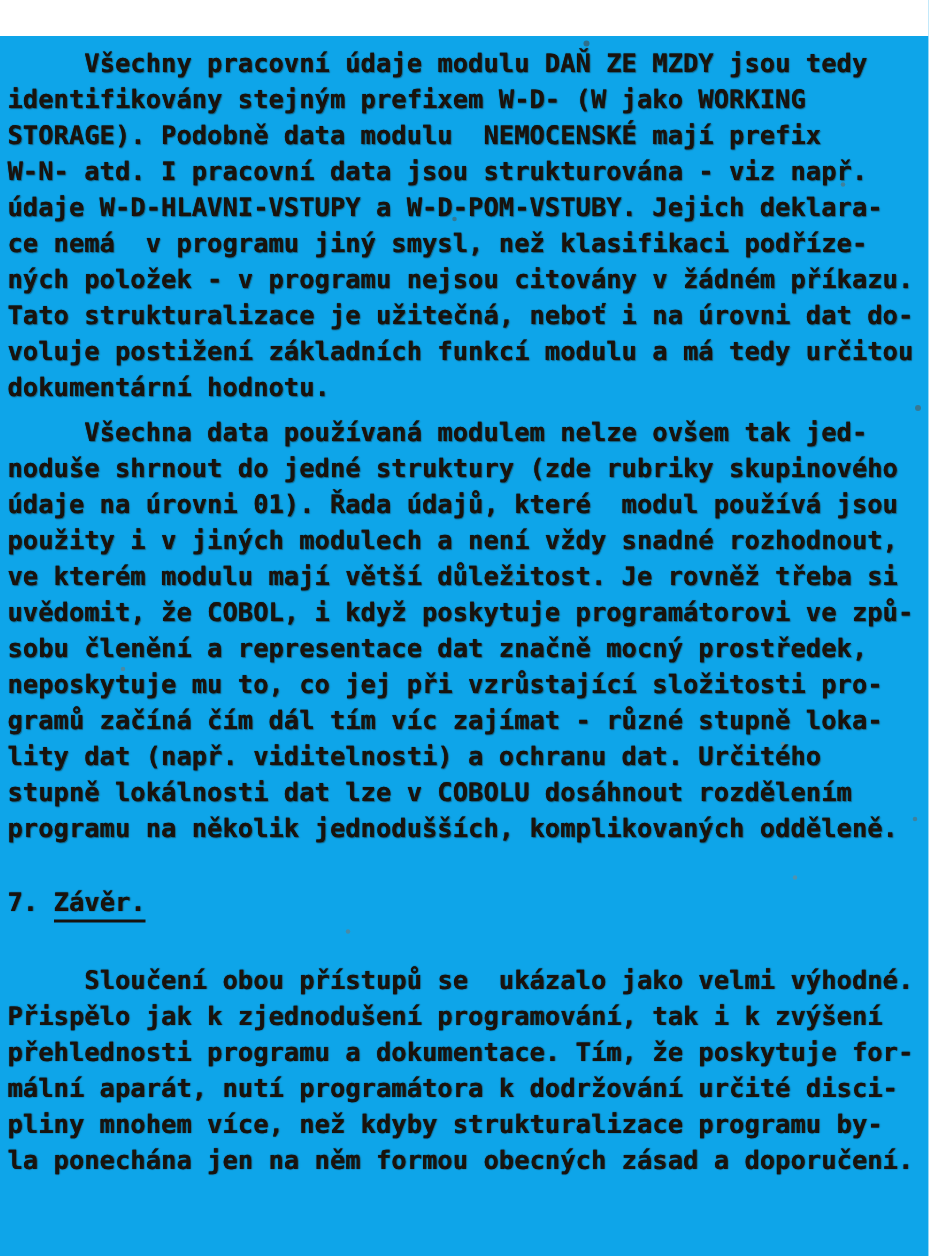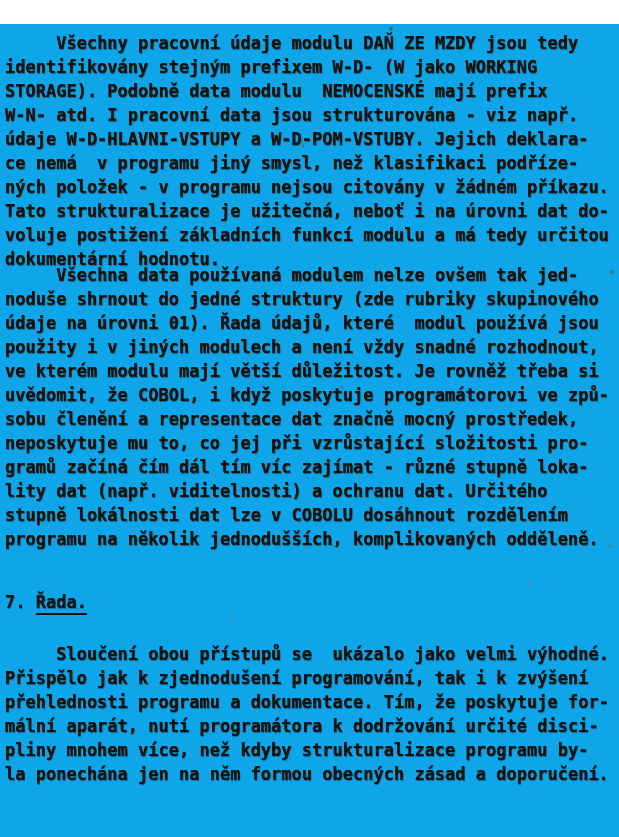--- a/index.html
+++ b/index.html
@@ -22,21 +22,21 @@
   }
   .para {
     position: absolute;
     left: 5px;
     right: 3px;
     margin: 0;
     white-space: pre-wrap;
     text-shadow: 0 0 0.6px rgba(24,19,14,0.9), 0.6px 0.5px 0.8px rgba(24,19,14,0.45);
   }
   .p1 { top: 7px; }
-  .p2 { top: 239px; }
+  .p2 { top: 253px; }
   .p3 { top: 618px; }
   .p4 { top: 757px; }
   .heading {
     position: absolute;
     left: 5px;
     top: 566px;
     white-space: pre;
     text-shadow: 0 0 0.6px rgba(24,19,14,0.9), 0.6px 0.5px 0.8px rgba(24,19,14,0.45);
   }
   .underlined {
@@ -92,21 +92,21 @@
 použity i v jiných modulech a není vždy snadné rozhodnout,
 ve kterém modulu mají větší důležitost. Je rovněž třeba si
 uvědomit, že COBOL, i když poskytuje programátorovi ve způ-
 sobu členění a representace dat značně mocný prostředek,
 neposkytuje mu to, co jej při vzrůstající složitosti pro-
 gramů začíná čím dál tím víc zajímat - různé stupně loka-
 lity dat (např. viditelnosti) a ochranu dat. Určitého
 stupně lokálnosti dat lze v COBOLU dosáhnout rozdělením
 programu na několik jednodušších, komplikovaných odděleně.</div>
 
-  <div class="heading"><span>7. </span><span class="underlined">Řada.</span></div>
+  <div class="heading"><span>7. </span><span class="underlined">Závěr.</span></div>
 
   <div class="para p3">     Sloučení obou přístupů se  ukázalo jako velmi výhodné.
 Přispělo jak k zjednodušení programování, tak i k zvýšení
 přehlednosti programu a dokumentace. Tím, že poskytuje for-
 mální aparát, nutí programátora k dodržování určité disci-
 pliny mnohem více, než kdyby strukturalizace programu by-
 la ponechána jen na něm formou obecných zásad a doporučení.</div>
 
 </div>
 

